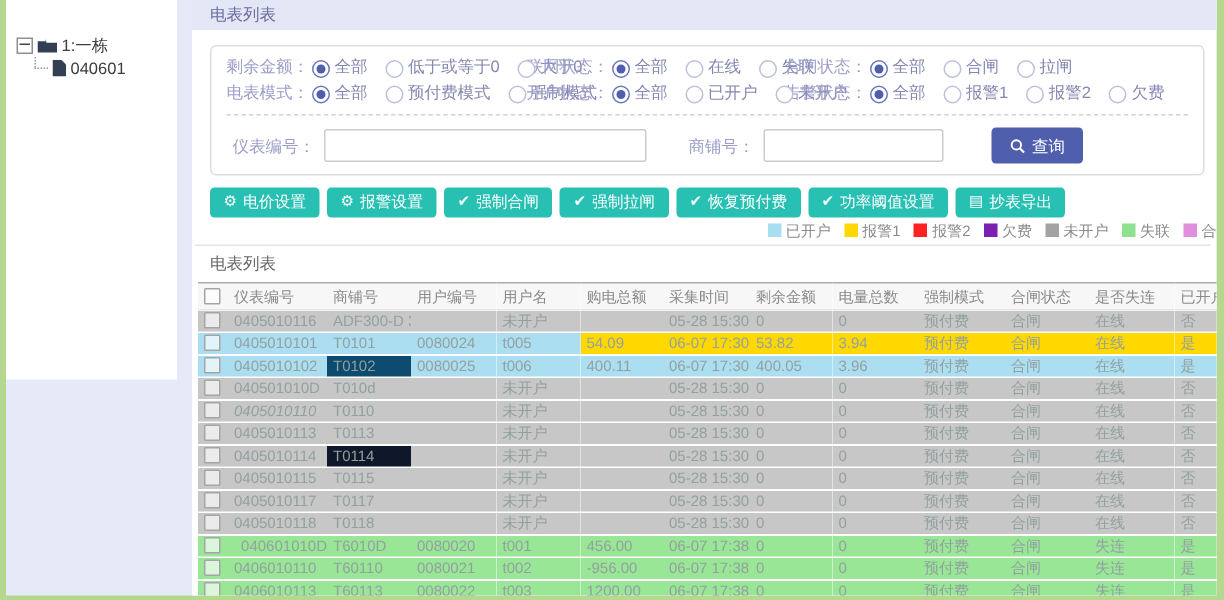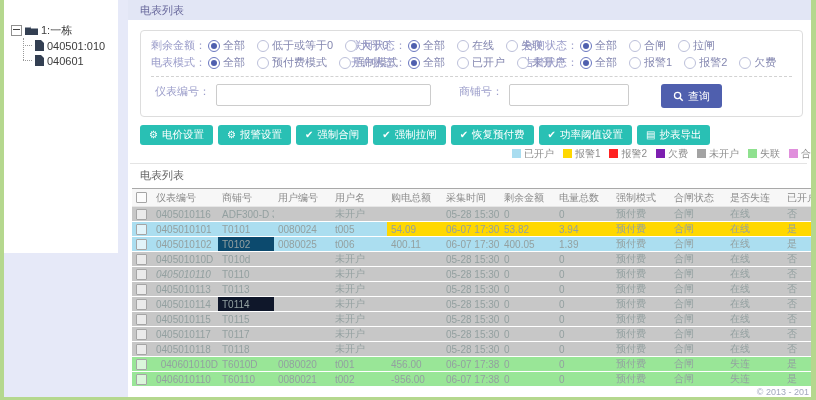--- a/index.html
+++ b/index.html
@@ -27,21 +27,21 @@
   .frow{height:17px;line-height:17px;display:flex;font-size:11px;white-space:nowrap;}
   .fgroup{display:inline-flex;align-items:center;}
   .fgroup.c0{width:200px;}
   .fgroup.c1{width:172px;}
   .flabel{color:#9b9dca;margin-right:2px;}
   .fopt{display:inline-flex;align-items:center;margin-right:12px;color:#8487b0;cursor:pointer;justify-content:flex-end;}
   .radio{width:10px;height:10px;border-radius:50%;border:1px solid #bcc0da;background:#fff;display:inline-block;margin-right:3px;position:relative;flex:0 0 auto;}
   .radio.sel{border-color:#6a77c0;}
   .radio.sel::after{content:"";position:absolute;left:2px;top:2px;width:6px;height:6px;border-radius:50%;background:#4f5fae;}
   .dashed{border-top:1px dashed #d2d2d2;margin:5px 0 7px 0;}
-  .search-row{height:26px;display:flex;font-size:11px;}
+  .search-row{height:26px;display:flex;align-items:center;font-size:11px;}
   .slabel{color:#9b9dca;margin-left:4px;}
   .sinput{height:20px;border:1px solid #ccc;border-radius:2px;margin-left:6px;outline:none;font-size:11px;padding:0 4px;color:#555;}
   .w1{width:205px;}
   .w2{width:110px;}
   .lbl2{margin-left:28px;}
   .query-btn{margin-left:32px;height:24px;padding:0 12px;background:#4f5fae;border:none;border-radius:3px;color:#fff;font-size:11px;display:inline-flex;align-items:center;gap:4px;cursor:pointer;}
   .toolbar{margin:8px 0 0 10px;display:flex;gap:5px;}
   .tbtn{height:20px;padding:0 9px;background:#29c0b4;border:none;border-radius:3px;color:#fff;font-size:10.5px;display:inline-flex;align-items:center;gap:4px;cursor:pointer;white-space:nowrap;}
   .tbtn .ticon{font-size:10px;line-height:1;}
   .legend{margin:3px -14px 0 0;display:flex;justify-content:flex-end;gap:9px;font-size:10px;color:#8b8b8b;align-items:center;height:11px;white-space:nowrap;}
@@ -64,26 +64,20 @@
     <div class="sidebar">
       <div class="tree">
         <div class="tnode">
           <span class="exp"></span>
           <svg class="icon-svg" width="13" height="11" viewBox="0 0 13 11">
               <path d="M0 2.5 L0 10 L13 10 L13 3.5 L6 3.5 L5 1 L0 1 Z M0 1 L5 1 L6 2.5 L0 2.5 Z" fill="#333f52"></path>
             </svg>
           <span>1:一栋</span>
         </div>
         <div class="kids" id="treeKids">
-            <div class="kid">
-              <svg class="icon-svg" width="9" height="11" viewBox="0 0 9 11">
-                <path d="M0 0 L6 0 L9 3 L9 11 L0 11 Z" fill="#333f52"></path>
-              </svg>
-              <span>040501:010</span>
-            </div>
             <div class="kid">
               <svg class="icon-svg" width="9" height="11" viewBox="0 0 9 11">
                 <path d="M0 0 L6 0 L9 3 L9 11 L0 11 Z" fill="#333f52"></path>
               </svg>
               <span>040601</span>
             </div>
           </div>
       </div>
     </div>
 
@@ -335,21 +329,21 @@
                 </tr>
                 <tr>
                   <td style="background: rgb(171, 222, 240);"><span class="cb"></span></td>
                   <td style="background: rgb(171, 222, 240);">0405010102</td>
                   <td style="background: #0c4a6e;">T0102</td>
                   <td style="background: rgb(171, 222, 240);">0080025</td>
                   <td style="background: rgb(171, 222, 240);">t006</td>
                   <td style="background: rgb(171, 222, 240);">400.11</td>
                   <td style="background: rgb(171, 222, 240);">06-07 17:30:00</td>
                   <td style="background: rgb(171, 222, 240);">400.05</td>
-                  <td style="background: rgb(171, 222, 240);">1.39</td>
+                  <td style="background: rgb(171, 222, 240);">3.96</td>
                   <td style="background: rgb(171, 222, 240);">预付费</td>
                   <td style="background: rgb(171, 222, 240);">合闸</td>
                   <td style="background: rgb(171, 222, 240);">在线</td>
                   <td style="background: rgb(171, 222, 240);">是</td>
                 </tr>
                 <tr>
                   <td style="background: rgb(199, 199, 199);"><span class="cb"></span></td>
                   <td style="background: rgb(199, 199, 199);">040501010D</td>
                   <td style="background: rgb(199, 199, 199);">T010d</td>
                   <td style="background: rgb(199, 199, 199);"></td>
@@ -496,19 +490,16 @@
                   <td style="background: rgb(153, 230, 151);">预付费</td>
                   <td style="background: rgb(153, 230, 151);">合闸</td>
                   <td style="background: rgb(153, 230, 151);">失连</td>
                   <td style="background: rgb(153, 230, 151);">是</td>
                 </tr>
               </tbody>
           </table>
         </div>
 
       </div>
-      <div class="footer">
-        <span>© 2013 - 201</span>
-      </div>
     </div>
 
   </div>
 </div>
 
 </body></html>

